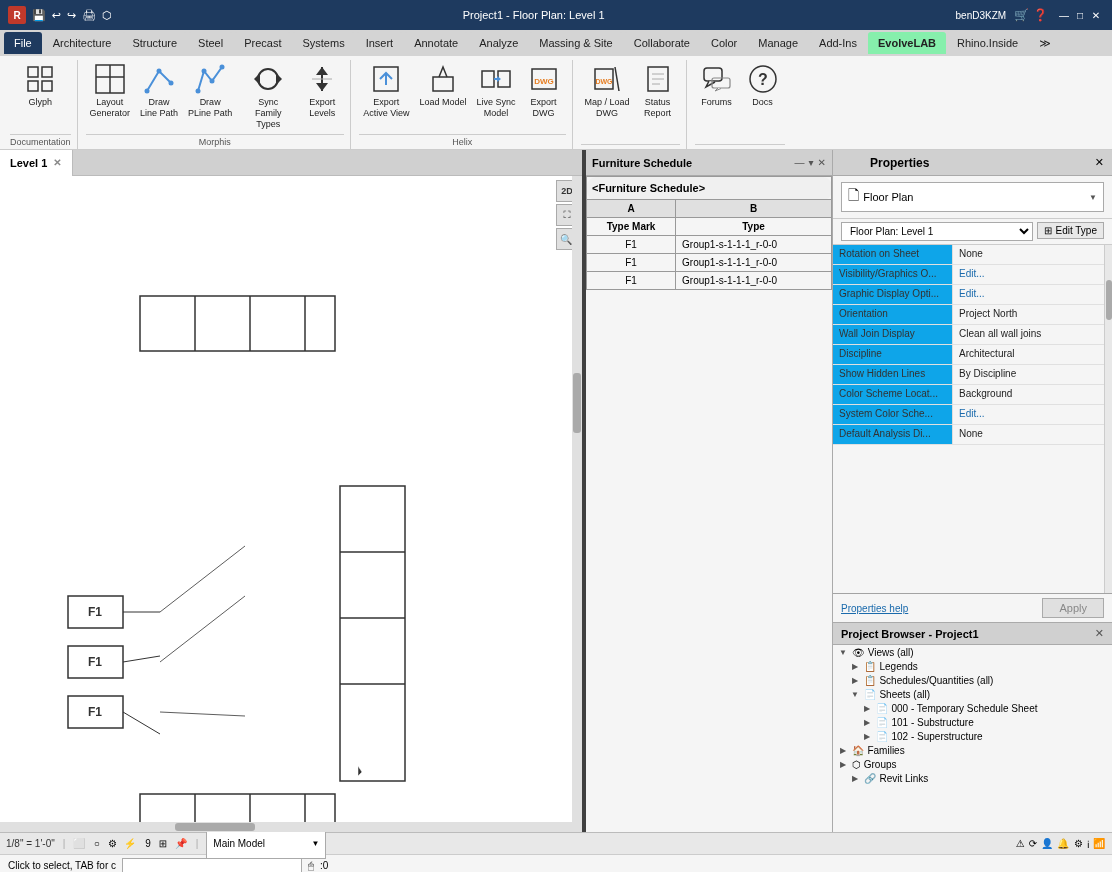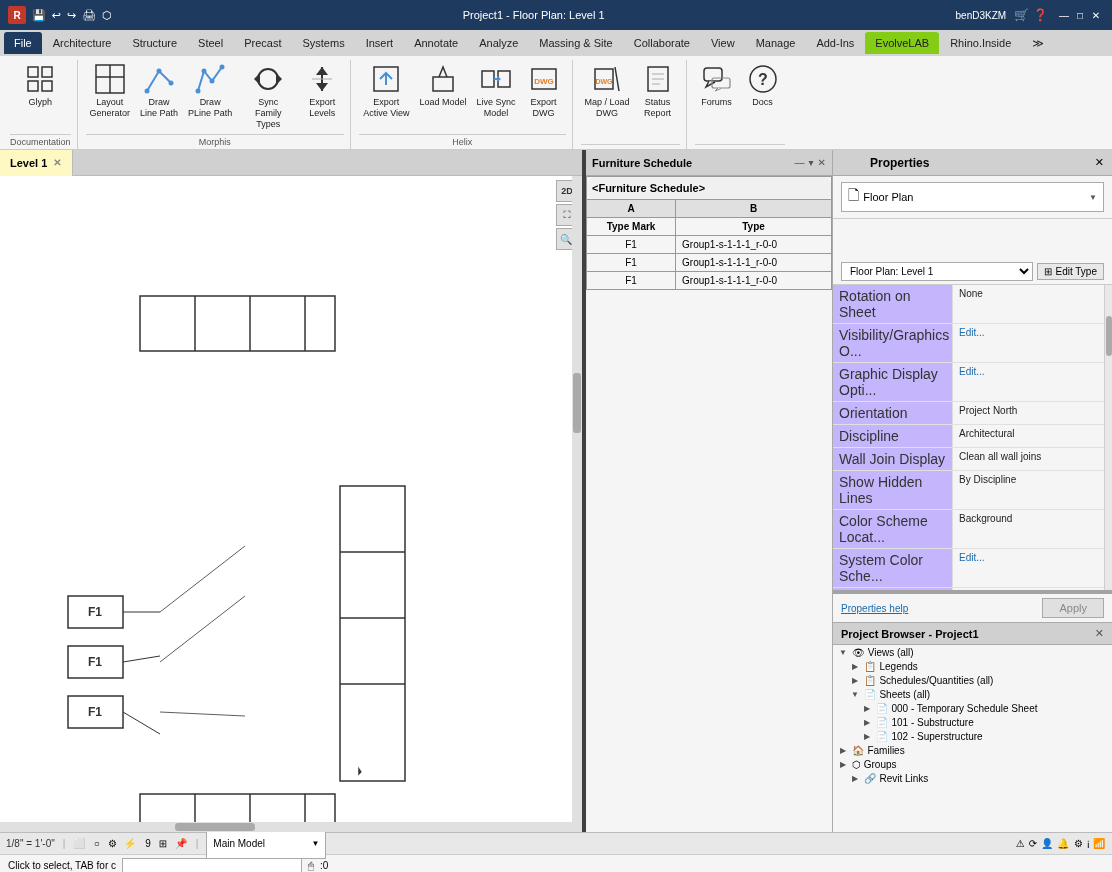--- a/index.html
+++ b/index.html
@@ -38,22 +38,22 @@
       cursor: pointer;
       font-size: 11px;
       height: 22px;
       display: flex;
       align-items: center;
       border-radius: 3px 3px 0 0;
       background: #d4d4d4;
       color: #222;
     }
     .ribbon-tab.active {
-      background: #84cc16;
-      font-weight: normal;
+      background: #86efac;
+      font-weight: bold;
     }
 
     #ribbon-content {
       display: flex;
       align-items: stretch;
       padding: 4px 4px 0;
       gap: 2px;
       background: #f5f5f5;
       min-height: 90px;
     }
@@ -133,21 +133,21 @@
       display: flex;
       align-items: center;
       height: 26px;
       padding: 0 10px;
       background: #e8e8e8;
       border-right: 1px solid #bbb;
       cursor: pointer;
       font-size: 11px;
       gap: 6px;
     }
-    .viewport-tab.active { background: #fef9c3; font-weight: bold; }
+    .viewport-tab.active { background: #ffffff; font-weight: bold; }
     .tab-close { cursor: pointer; color: #888; font-size: 10px; }
 
     #canvas-area {
       flex: 1;
       background: white;
       position: relative;
       overflow: hidden;
     }
 
     
@@ -257,25 +257,24 @@
       background: white;
       flex: 1;
       cursor: pointer;
     }
     .view-icon { font-size: 14px; }
     .view-name { font-size: 11px; flex: 1; }
     .dropdown-arrow { font-size: 8px; color: #555; }
 
     #props-level-row {
       display: flex;
-      align-items: center;
+      align-items: flex-start;
       padding: 3px 8px;
       gap: 4px;
       border-bottom: 1px solid #ccc;
-      margin-top: 40px;
     }
     .level-select {
       flex: 1;
       border: 1px solid #aaa;
       padding: 2px 4px;
       background: white;
       font-size: 10px;
     }
     .edit-type-btn {
       display: flex;
@@ -294,42 +293,42 @@
     }
     .props-row {
       display: flex;
       border-bottom: 1px solid #e0e0e0;
       min-height: 20px;
     }
     .prop-name {
       width: 120px;
       padding: 3px 6px;
       color: #333;
-      background: #c4b5fd;
+      background: #0ea5e9;
       border-right: 1px solid #ddd;
       flex-shrink: 0;
-      font-size: 14px;
+      font-size: 10px;
     }
     .prop-value {
       flex: 1;
       padding: 3px 6px;
       font-size: 10px;
       color: #222;
     }
     .prop-value.edit-btn {
       color: #1a6aac;
       cursor: pointer;
     }
 
     #props-footer {
       display: flex;
       align-items: center;
       justify-content: space-between;
       padding: 4px 8px;
-      border-top: 4px solid #a3a3a3;
+      border-top: 1px solid #a3a3a3;
     }
     .props-help-link { color: #1a6aac; cursor: pointer; font-size: 10px; text-decoration: underline; }
     .apply-btn {
       padding: 3px 16px;
       background: #e0e0e0;
       border: 1px solid #aaa;
       cursor: pointer;
       font-size: 11px;
       color: #888;
     }
@@ -470,21 +469,21 @@
     <div class="ribbon-tab">Architecture</div>
     <div class="ribbon-tab">Structure</div>
     <div class="ribbon-tab">Steel</div>
     <div class="ribbon-tab">Precast</div>
     <div class="ribbon-tab">Systems</div>
     <div class="ribbon-tab">Insert</div>
     <div class="ribbon-tab">Annotate</div>
     <div class="ribbon-tab">Analyze</div>
     <div class="ribbon-tab">Massing &amp; Site</div>
     <div class="ribbon-tab">Collaborate</div>
-    <div class="ribbon-tab">View</div>
+    <div class="ribbon-tab">Color</div>
     <div class="ribbon-tab">Manage</div>
     <div class="ribbon-tab">Add-Ins</div>
     <div class="ribbon-tab active">EvolveLAB</div>
     <div class="ribbon-tab">Rhino.Inside</div>
     <div class="ribbon-tab">≫</div>
   </div>
 
   <div id="ribbon-content">
 
     <div class="ribbon-group">
@@ -807,26 +806,26 @@
       </div>
       <div class="props-row">
         <div class="prop-name">Graphic Display Opti...</div>
         <div class="prop-value edit-btn">Edit...</div>
       </div>
       <div class="props-row">
         <div class="prop-name">Orientation</div>
         <div class="prop-value">Project North</div>
       </div>
       <div class="props-row">
+        <div class="prop-name">Wall Join Display</div>
+        <div class="prop-value">Clean all wall joins</div>
+      </div>
+      <div class="props-row">
         <div class="prop-name">Discipline</div>
         <div class="prop-value">Architectural</div>
-      </div>
-      <div class="props-row">
-        <div class="prop-name">Wall Join Display</div>
-        <div class="prop-value">Clean all wall joins</div>
       </div>
       <div class="props-row">
         <div class="prop-name">Show Hidden Lines</div>
         <div class="prop-value">By Discipline</div>
       </div>
       <div class="props-row">
         <div class="prop-name">Color Scheme Locat...</div>
         <div class="prop-value">Background</div>
       </div>
       <div class="props-row">

